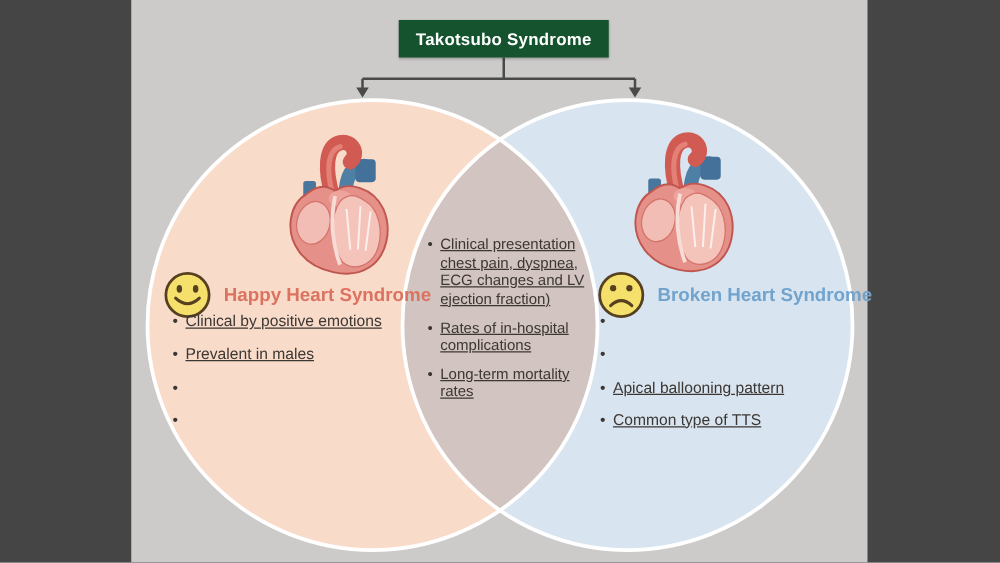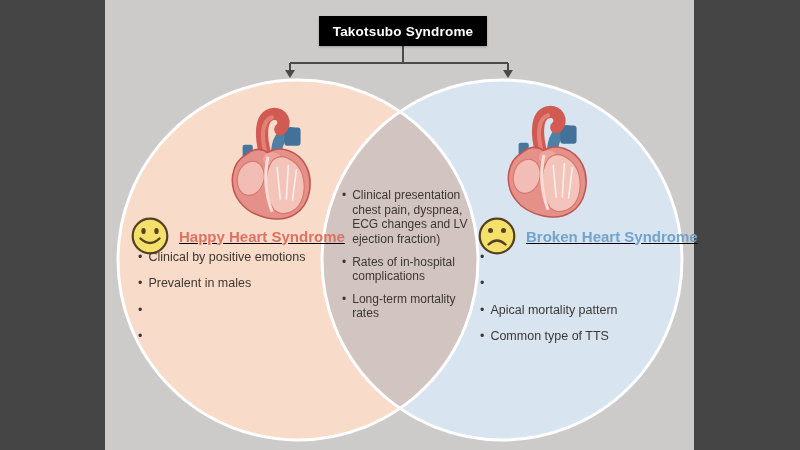--- a/index.html
+++ b/index.html
@@ -10,39 +10,39 @@
     position:relative;
   }
   .stage{position:absolute;left:0;top:0;width:800px;height:450px;}
   .content{
     position:absolute;left:105px;top:0;width:589px;height:450px;
     background:#cccbca;
   }
   .venn-svg{position:absolute;left:0;top:0;width:589px;height:450px;}
   .title-box{
     position:absolute;left:214px;top:16px;width:168px;height:30px;
-    background:#000000;color:#ffffff;
+    background:#14532d;color:#ffffff;
     display:flex;align-items:center;justify-content:center;
     font-size:13.5px;font-weight:700;letter-spacing:.2px;
     box-shadow:0 1px 2px rgba(0,0,0,.25);
   }
   .heading{
-    position:absolute;display:flex;align-items:center;gap:9px;text-decoration:underline;
+    position:absolute;display:flex;align-items:center;gap:9px;
   }
   .heading-left{left:25px;top:216px;}
   .heading-right{left:372px;top:216px;align-items:center;}
   .face{width:40px;height:40px;flex:0 0 auto;}
   .heading-text{font-size:15px;font-weight:700;white-space:nowrap;}
   .heading-left .heading-text{color:#dc7260;}
   .heading-right .heading-text{color:#72a3cd;}
   .bullet-list{position:absolute;list-style:none;margin:0;padding:0;
     color:#3c3733;font-size:12.5px;line-height:1.22;}
   .bullet-list li{display:flex;margin-bottom:11px;}
   .bullet{margin-right:6px;flex:0 0 auto;}
-  .bullet-text{white-space:pre-line;}
+  .bullet-text{white-space:pre-line;text-decoration:underline;}
   .list-left{left:33px;top:250px;width:215px;}
   .list-right{left:375px;top:250px;width:225px;}
   .list-center{left:237px;top:188px;width:132px;font-size:12px;}
   .list-center li{margin-bottom:8px;}
 </style>
 </head>
 <body>
 
 <div class="stage">
   <div class="content">
@@ -155,21 +155,21 @@
 
     <ul class="bullet-list list-right">
       <li>
         <span class="bullet">•</span>
       </li>
       <li>
         <span class="bullet">•</span>
       </li>
       <li>
         <span class="bullet">•</span>
-        <span class="bullet-text">Apical mortality pattern</span>
+        <span class="bullet-text">Apical ballooning pattern</span>
       </li>
       <li>
         <span class="bullet">•</span>
         <span class="bullet-text">Common type of TTS</span>
       </li>
     </ul>
 
   </div>
 </div>
 

